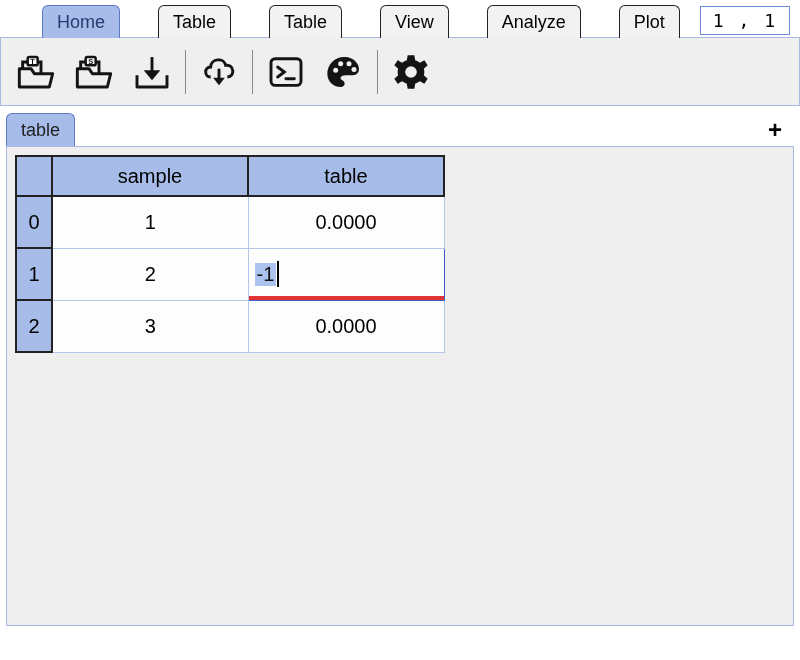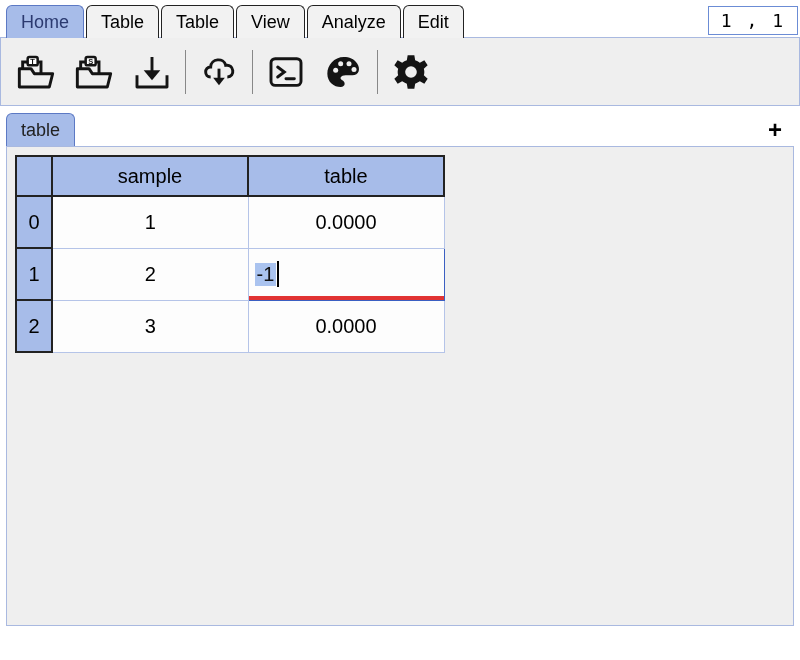--- a/index.html
+++ b/index.html
@@ -25,29 +25,30 @@
     padding: 6px 14px 5px 14px;
     border: 1px solid #222;
     border-bottom: none;
     border-radius: 6px 6px 0 0;
     margin-right: 2px;
     background: #f2f2f2;
     font-size: 18px;
     cursor: pointer;
     position: relative;
     top: 1px;
+    margin-left: 36px;
   }
   .menu-tab.active {
     background: #a7bce9;
     border-color: #5c79c4;
     color: #2b3a70;
   }
   .position-box {
     position: absolute;
-    right: 2px;
+    right: 10px;
     top: 6px;
     border: 1px solid #6b8cd5;
     padding: 3px 12px;
     font-size: 18px;
     font-family: monospace;
     letter-spacing: 2px;
     background: #fff;
   }
   
   
@@ -189,21 +190,21 @@
 </style>
 </head>
 <body>
 
 <div class="menu-bar">
   <div class="menu-tab active">Home</div>
   <div class="menu-tab">Table</div>
   <div class="menu-tab">Table</div>
   <div class="menu-tab">View</div>
   <div class="menu-tab">Analyze</div>
-  <div class="menu-tab">Edit</div>
+  <div class="menu-tab">Plot</div>
   <div class="position-box">1 , 1</div>
 </div>
 
 <div class="toolbar">
   <div class="tool-btn">
     <svg viewBox="0 0 48 48">
       <path fill="none" stroke="#141414" stroke-width="3.5" stroke-linejoin="round" d="M4 20 L18 20 L22 26 L44 26 L40 42 L4 42 Z"></path>
       <path fill="none" stroke="#141414" stroke-width="3.5" d="M8 20 L8 12 L30 12 L30 26"></path>
       <rect x="14" y="6" width="12" height="10" rx="2" fill="#fff" stroke="#141414" stroke-width="3"></rect>
       <text x="20" y="14" font-size="9" font-weight="bold" text-anchor="middle" fill="#141414">T</text>

